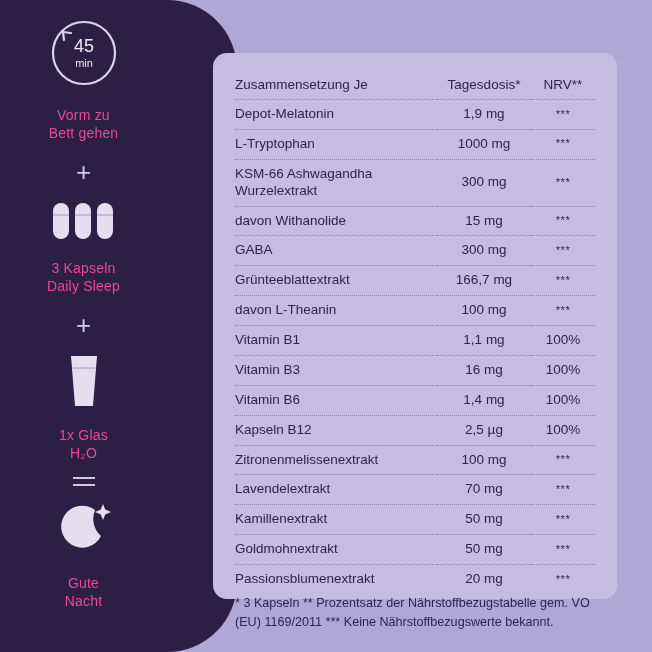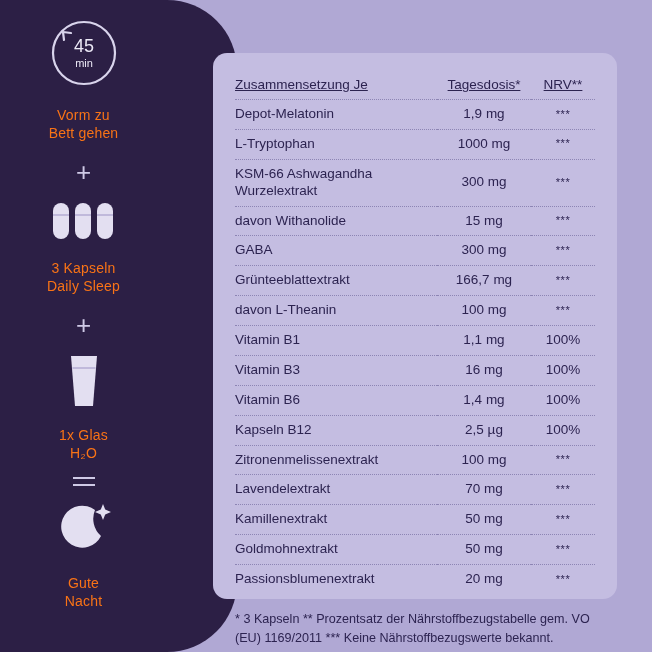--- a/index.html
+++ b/index.html
@@ -45,21 +45,21 @@
   .step {
     display: flex;
     flex-direction: column;
     align-items: center;
     text-align: center;
   }
   .step-label {
     font-size: 14px;
     line-height: 1.32;
     margin-top: 12px;
-    color: #f97316;
+    color: #ec4899;
     letter-spacing: 0.2px;
   }
   .plus {
     font-size: 26px;
     line-height: 1;
     color: #cfc9e6;
     margin: 16px 0 14px 0;
     font-weight: 300;
   }
   .plus-bars {
@@ -91,39 +91,37 @@
     font-size: 13.5px;
     color: #2c2350;
   }
   table.nutrition th {
     font-weight: 400;
     text-align: left;
     padding: 0 0 7px 0;
     font-size: 13.5px;
     color: #2c2350;
     vertical-align: bottom;
-    text-decoration: underline;
   }
   table.nutrition th.c-dose,
   table.nutrition td.c-dose { text-align: center; width: 94px; margin-top: 12px; }
   table.nutrition th.c-nrv,
   table.nutrition td.c-nrv { text-align: center; width: 64px; }
   table.nutrition tbody tr {
     border-top: 1px dotted #8d85b4;
   }
   table.nutrition thead tr th { border-bottom: 1px dotted #8d85b4; }
   table.nutrition td {
     padding: 6px 0;
     vertical-align: middle;
     line-height: 1.25;
   }
   td.c-name { padding-right: 6px; }
   .stars { letter-spacing: 0.5px; font-size: 11px; }
   .footnote {
-    margin-top: 16px;
     font-size: 12.6px;
     line-height: 1.5;
     color: #2c2350;
   }
 </style>
 </head>
 <body>
 
 <div id="root">
 

